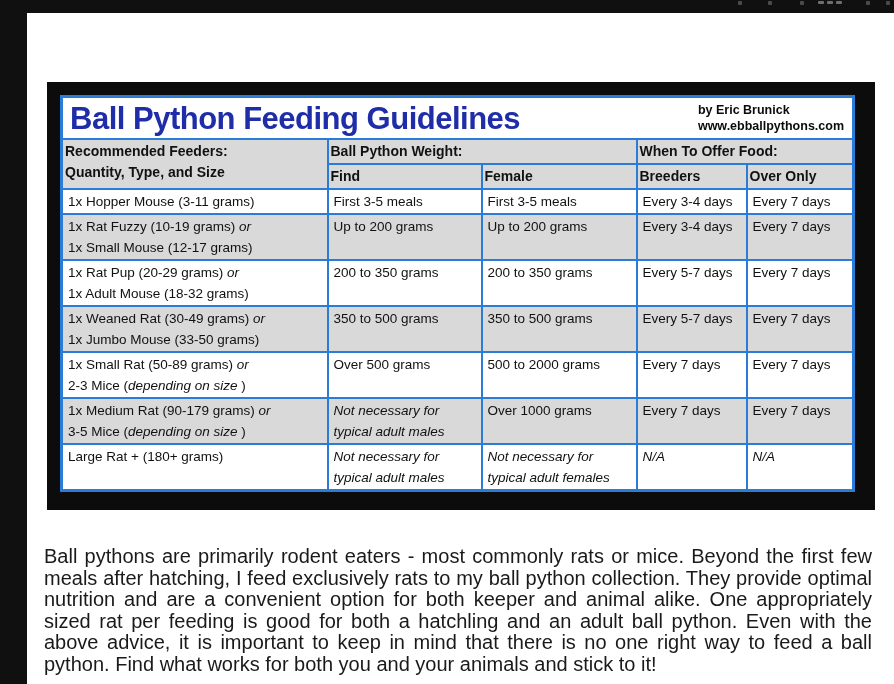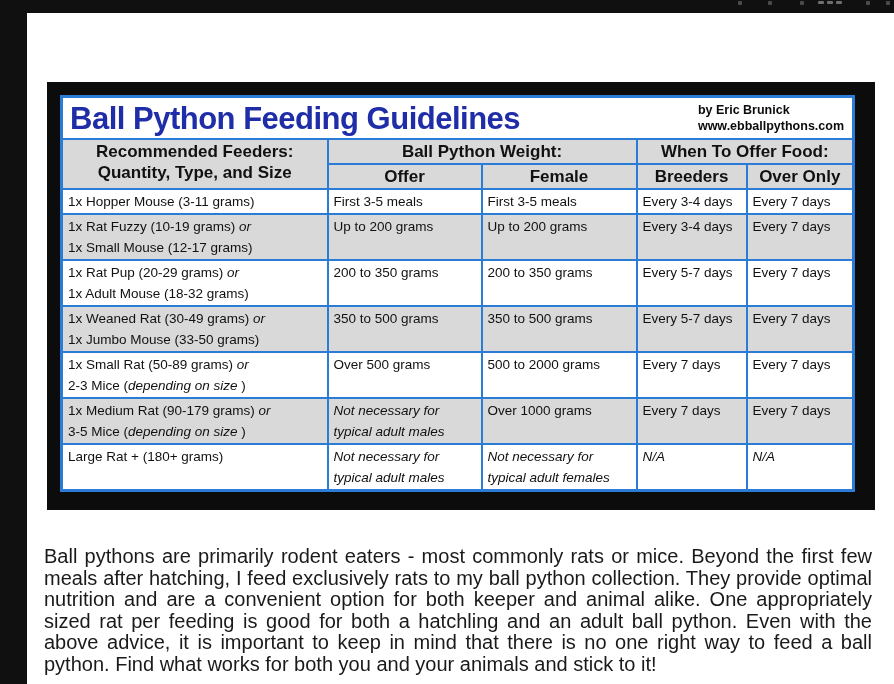--- a/index.html
+++ b/index.html
@@ -64,22 +64,21 @@
   .byline {
     font-size: 12.5px;
     font-weight: bold;
     color: #0b0b0b;
     line-height: 16px;
     white-space: nowrap;
   }
   tr.head-row td {
     background: var(--shade-gray);
     font-weight: bold;
-    font-size: 17px;
-    text-align: center;
+    font-size: 14px;
     line-height: 21px;
     padding: 1px 2px;
   }
   tr.data-row.shaded td { background: var(--shade-gray); }
   tr.data-row td .line { min-height: 21px; }
   .it { font-style: italic; }
   .paragraph {
     position: absolute; left: 17px; top: 533px; width: 828px;
     font-size: 20px;
     line-height: 21.5px;
@@ -126,21 +125,21 @@
         </tr>
         <tr class="head-row">
           <td rowspan="2">
             <div>Recommended Feeders:</div>
             <div>Quantity, Type, and Size</div>
           </td>
           <td colspan="2">Ball Python Weight:</td>
           <td colspan="2">When To Offer Food:</td>
         </tr>
         <tr class="head-row">
-          <td>Offer</td>
+          <td>Find</td>
           <td>Female</td>
           <td>Breeders</td>
           <td>Over Only</td>
         </tr>
       <tr class="data-row">
             <td>
               <div class="line"><span>1x Hopper Mouse (3-11 grams)</span></div>
             </td>
             <td>
               <div class="line"><span>First 3-5 meals</span></div>

